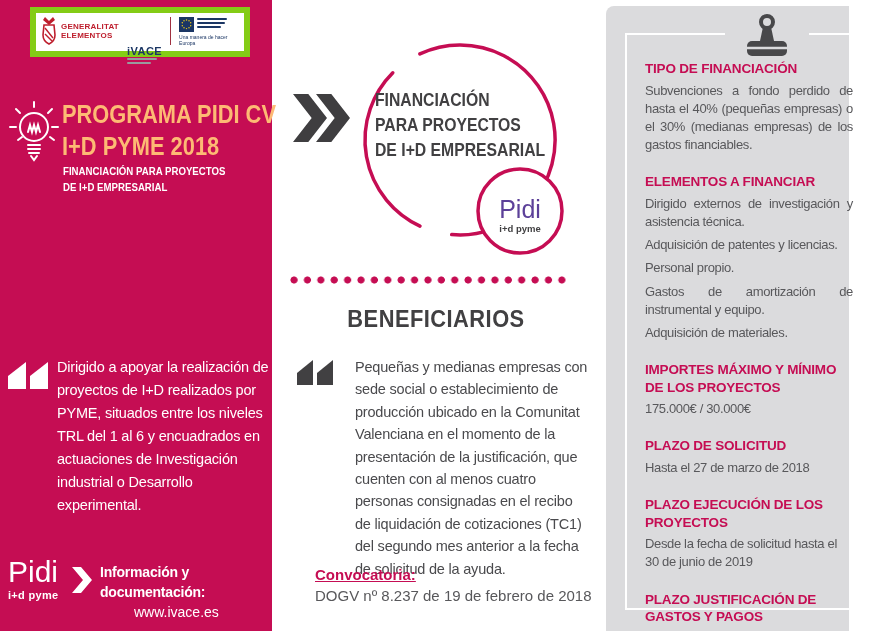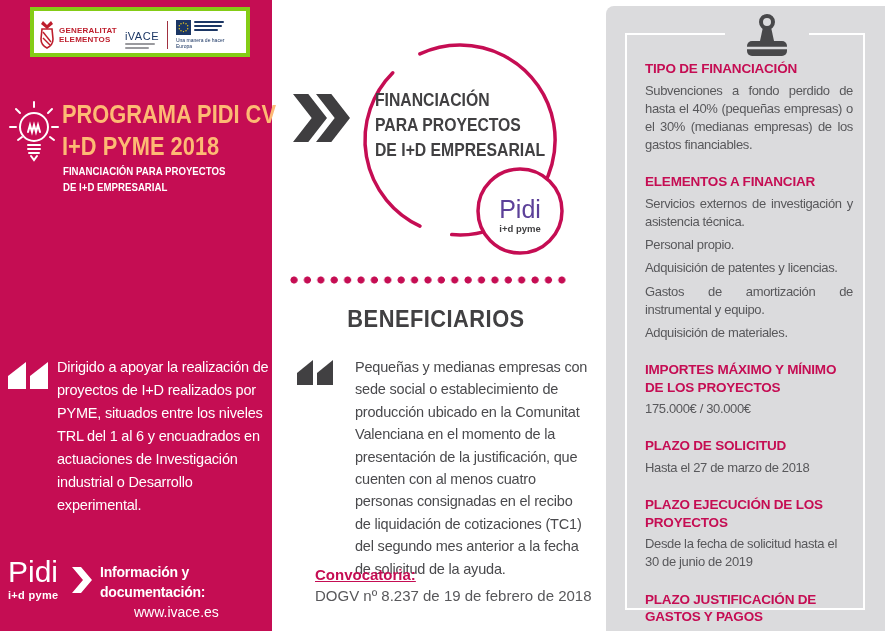--- a/index.html
+++ b/index.html
@@ -10,25 +10,25 @@
     --purple:#5C4099;
     --navy:#1B3664;
     --gvred:#BE1E2D;
   }
   *{margin:0;padding:0;box-sizing:border-box;}
   body{font-family:"Liberation Sans","DejaVu Sans",sans-serif;background:#fff;}
   .stage{position:relative;width:885px;height:631px;overflow:hidden;background:#fff;}
 
   
   .left-col{position:absolute;left:0;top:0;width:272px;height:631px;background:var(--magenta);}
-  .logo-card{position:absolute;left:30px;top:7px;width:220px;height:50px;background:#fff;border:4px solid #84cc16;display:flex;align-items:flex-end;justify-content:center;gap:8px;padding:4px 6px;}
+  .logo-card{position:absolute;left:30px;top:7px;width:220px;height:50px;background:#fff;border:6px solid #84cc16;display:flex;align-items:flex-start;justify-content:center;gap:8px;padding:4px 6px;}
   .gv-logo{display:flex;align-items:center;gap:4px;}
   .gv-text{color:var(--gvred);font-size:8px;font-weight:bold;line-height:9px;letter-spacing:.2px;}
   .ivace-block{display:flex;flex-direction:column;align-items:flex-start;gap:2px;}
-  .ivace-word{color:var(--navy);font-size:11px;font-weight:normal;letter-spacing:.5px;line-height:10px;}
+  .ivace-word{color:var(--navy);font-size:11px;font-weight:bold;letter-spacing:.5px;line-height:10px;margin-top:29px;}
   .tiny-bar{height:2px;background:#9a9a9e;border-radius:1px;}
   .logo-divider{width:1px;height:28px;background:#a03040;}
   .eu-block{display:flex;flex-direction:column;gap:2px;}
   .eu-row{display:flex;gap:3px;align-items:flex-start;}
   .eu-bars{display:flex;flex-direction:column;gap:2px;padding-top:1px;}
   .eu-tagline{font-size:5px;color:var(--navy);line-height:6px;}
 
   .bulb-icon{position:absolute;left:6px;top:94px;}
   .left-title{position:absolute;left:62px;top:98px;color:#fdba74;}
   .left-title .t1{font-size:26px;font-weight:bold;line-height:32px;transform:scaleX(.84);transform-origin:left;white-space:nowrap;}
@@ -63,21 +63,21 @@
   .dots{position:absolute;left:290px;top:276px;width:281px;height:8px;
     background-image:radial-gradient(circle at 4px 4px,var(--magenta) 3.2px,transparent 3.9px);
     background-size:13.4px 8px;background-repeat:repeat-x;}
   .beneficiarios{position:absolute;left:272px;top:306px;width:328px;text-align:center;color:var(--dark);font-size:23px;font-weight:bold;letter-spacing:.5px;transform:scaleX(.95);}
   .center-quote{position:absolute;left:355px;top:356px;width:233px;color:#4a4a4d;font-size:14.5px;line-height:22.4px;letter-spacing:-.2px;}
   .convocatoria{position:absolute;left:315px;top:564px;}
   .convocatoria .label{color:var(--magenta);font-size:15px;font-weight:bold;line-height:21px;text-decoration:underline;}
   .convocatoria .value{color:var(--bodygray);font-size:15px;line-height:22px;}
 
   
-  .right-panel{position:absolute;left:606px;top:6px;width:279px;height:625px;background:var(--panelgray);border-radius:8px 0 0 0;}
+  .right-panel{position:absolute;left:606px;top:6px;width:243px;height:625px;background:var(--panelgray);border-radius:8px 0 0 0;}
   .inner-frame{position:absolute;left:19px;top:27px;width:240px;height:577px;border:2px solid #fff;}
   .stamp-wrap{position:absolute;left:98px;top:-24px;width:84px;height:54px;background:var(--panelgray);display:flex;justify-content:center;}
   .panel-content{position:absolute;left:39px;top:54px;width:208px;}
   .panel-section{margin-bottom:19px;}
   .panel-heading{color:var(--magenta);font-size:13.5px;font-weight:bold;line-height:17.5px;letter-spacing:-.2px;margin-bottom:4px;}
   .panel-body p{color:var(--bodygray);font-size:13px;line-height:18.2px;letter-spacing:-.35px;margin-bottom:5px;}
   .panel-body.justify p{text-align:justify;}
 </style>
 </head>
 <body>
@@ -230,23 +230,23 @@
       <div class="panel-section">
         <div class="panel-heading">TIPO DE FINANCIACIÓN</div>
         <div class="panel-body justify">
           <p>Subvenciones a fondo perdido de hasta el 40% (pequeñas empresas) o el 30% (medianas empresas) de los gastos financiables.</p>
         </div>
       </div>
 
       <div class="panel-section">
         <div class="panel-heading">ELEMENTOS A FINANCIAR</div>
         <div class="panel-body justify">
-          <p>Servicios externos de investigación y asistencia técnica.</p>
+          <p>Dirigido externos de investigación y asistencia técnica.</p>
+          <p>Adquisición de patentes y licencias.</p>
           <p>Personal propio.</p>
-          <p>Adquisición de patentes y licencias.</p>
           <p>Gastos de amortización de instrumental y equipo.</p>
           <p>Adquisición de materiales.</p>
         </div>
       </div>
 
       <div class="panel-section">
         <div class="panel-heading">
           <span>IMPORTES MÁXIMO Y MÍNIMO</span><br>
           <span>DE LOS PROYECTOS</span>
         </div>

